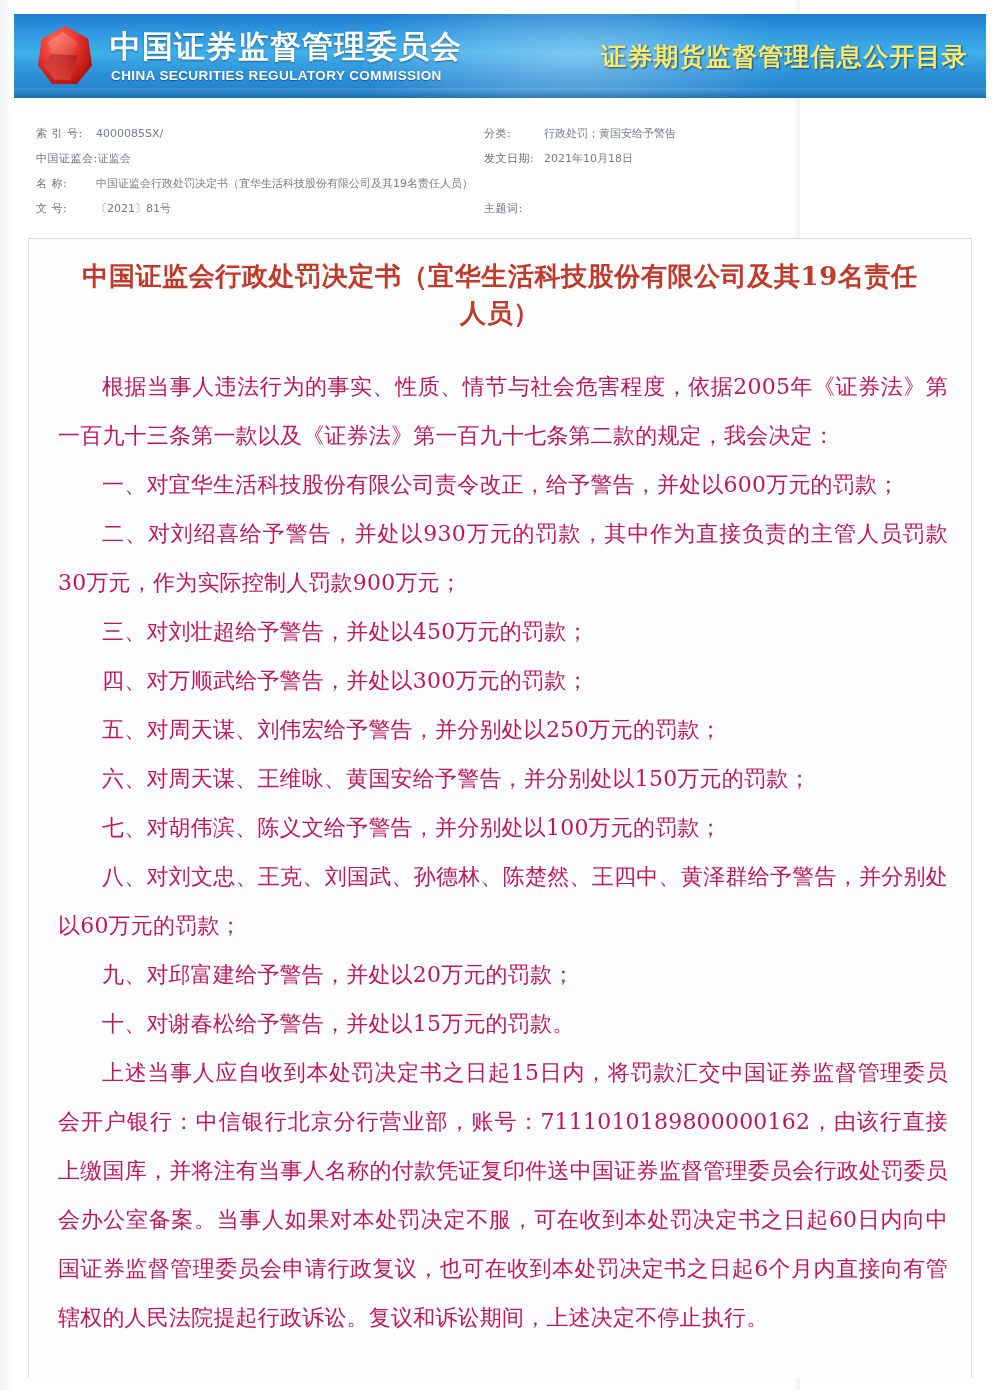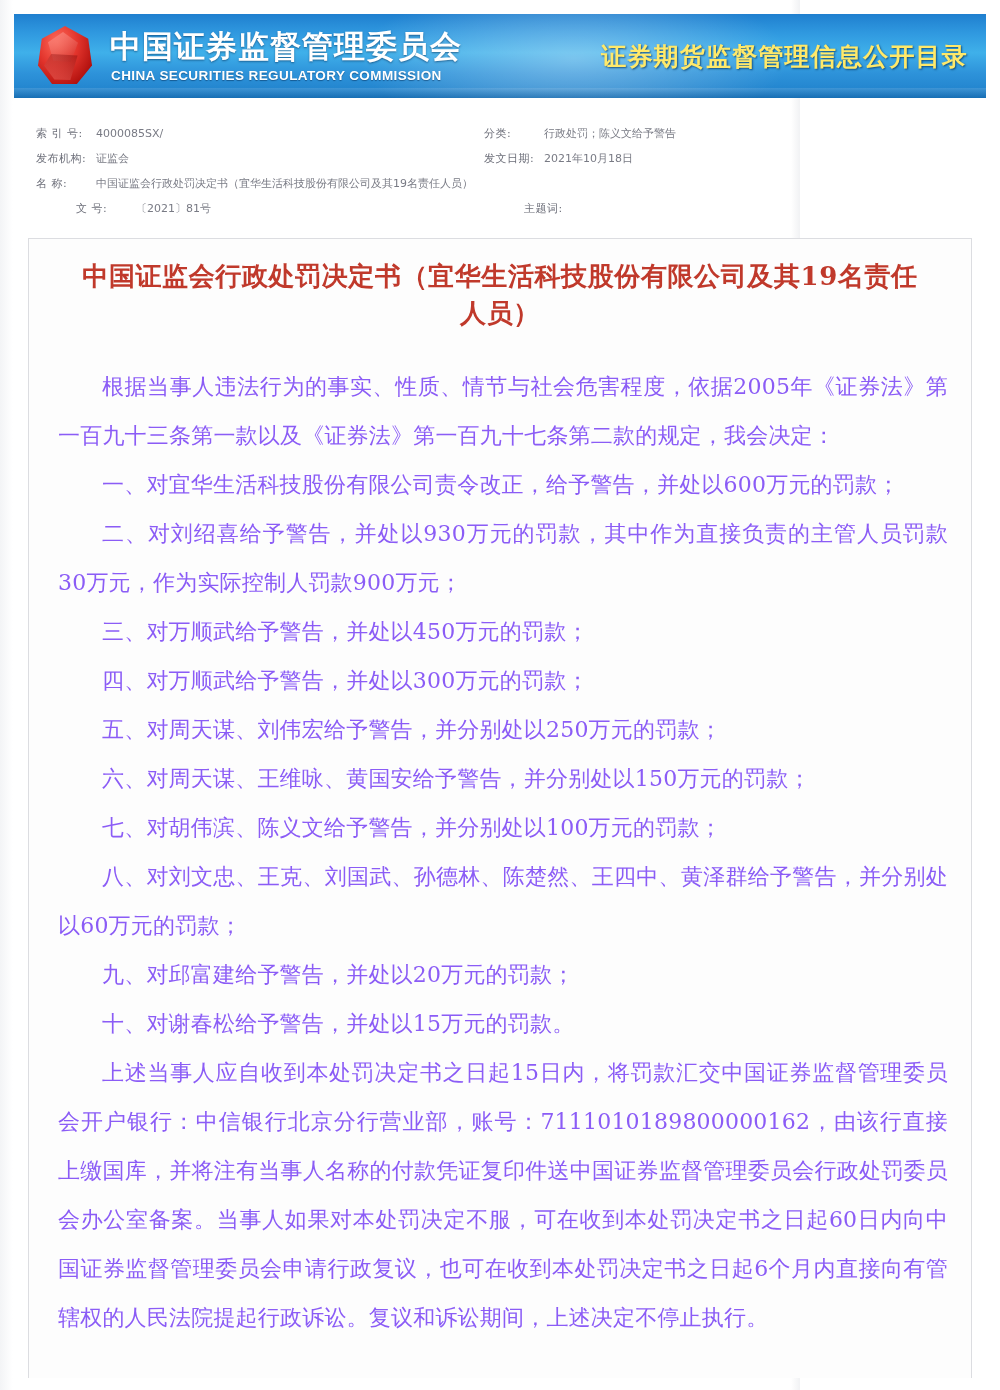--- a/index.html
+++ b/index.html
@@ -151,21 +151,21 @@
   }
   .meta-row {
     position: absolute;
     white-space: nowrap;
   }
   .meta-left  { left: 22px; }
   .meta-right { left: 470px; }
   .r0 { top: 4px; }
   .r1 { top: 29px; }
   .r2 { top: 54px; }
-  .r3 { top: 79px; margin-left: 40px; }
+  .r3 { top: 79px; }
   .meta-label {
     display:inline-block;
     min-width: 60px;
     letter-spacing: 0.5px;
   }
   .meta-val { opacity: .92; }
 
   
   .content-box {
     position: absolute;
@@ -194,21 +194,21 @@
   }
 
   .body-text {
     position: absolute;
     left: 58px;
     top: 362px;
     width: 890px;
     font-family: "DejaVu Serif", "Liberation Serif", serif;
     font-size: 22px;
     line-height: 49px;
-    color: #8b5cf6;
+    color: #be185d;
     text-align: justify;
     letter-spacing: 0.2px;
   }
   .body-text p {
     margin: 0;
     text-indent: 2em;
   }
   .sig {
     position: absolute;
     right: 148px;
@@ -243,53 +243,53 @@
     <div class="banner-right">证券期货监督管理信息公开目录</div>
   </div>
 
   <div class="meta">
 
     <div class="meta-row meta-left r0">
       <span class="meta-label">索 引 号:</span><span class="meta-val">4000085SX/</span>
     </div>
 
     <div class="meta-row meta-left r1">
-      <span class="meta-label">发布机构:</span><span class="meta-val">证监会</span>
+      <span class="meta-label">中国证监会:</span><span class="meta-val">证监会</span>
     </div>
 
     <div class="meta-row meta-left r2">
       <span class="meta-label">名    称:</span><span class="meta-val">中国证监会行政处罚决定书（宜华生活科技股份有限公司及其19名责任人员）</span>
     </div>
 
     <div class="meta-row meta-left r3">
       <span class="meta-label">文    号:</span><span class="meta-val">〔2021〕81号</span>
     </div>
 
     <div class="meta-row meta-right r0">
-      <span class="meta-label">分类:</span><span class="meta-val">行政处罚；陈义文给予警告</span>
+      <span class="meta-label">分类:</span><span class="meta-val">行政处罚；黄国安给予警告</span>
     </div>
 
     <div class="meta-row meta-right r1">
       <span class="meta-label">发文日期:</span><span class="meta-val">2021年10月18日</span>
     </div>
 
     <div class="meta-row meta-right r3">
       <span class="meta-label">主题词:</span><span class="meta-val"></span>
     </div>
   </div>
 
   <div class="content-box"></div>
 
   <div class="doc-title">中国证监会行政处罚决定书（宜华生活科技股份有限公司及其19名责任人员）</div>
 
   <div class="body-text">
     <p>根据当事人违法行为的事实、性质、情节与社会危害程度，依据2005年《证券法》第一百九十三条第一款以及《证券法》第一百九十七条第二款的规定，我会决定：</p>
     <p>一、对宜华生活科技股份有限公司责令改正，给予警告，并处以600万元的罚款；</p>
     <p>二、对刘绍喜给予警告，并处以930万元的罚款，其中作为直接负责的主管人员罚款30万元，作为实际控制人罚款900万元；</p>
-    <p>三、对万顺武给予警告，并处以450万元的罚款；</p>
+    <p>三、对刘壮超给予警告，并处以450万元的罚款；</p>
     <p>四、对万顺武给予警告，并处以300万元的罚款；</p>
     <p>五、对周天谋、刘伟宏给予警告，并分别处以250万元的罚款；</p>
     <p>六、对周天谋、王维咏、黄国安给予警告，并分别处以150万元的罚款；</p>
     <p>七、对胡伟滨、陈义文给予警告，并分别处以100万元的罚款；</p>
     <p>八、对刘文忠、王克、刘国武、孙德林、陈楚然、王四中、黄泽群给予警告，并分别处以60万元的罚款；</p>
     <p>九、对邱富建给予警告，并处以20万元的罚款；</p>
     <p>十、对谢春松给予警告，并处以15万元的罚款。</p>
     <p>上述当事人应自收到本处罚决定书之日起15日内，将罚款汇交中国证券监督管理委员会开户银行：中信银行北京分行营业部，账号：7111010189800000162，由该行直接上缴国库，并将注有当事人名称的付款凭证复印件送中国证券监督管理委员会行政处罚委员会办公室备案。当事人如果对本处罚决定不服，可在收到本处罚决定书之日起60日内向中国证券监督管理委员会申请行政复议，也可在收到本处罚决定书之日起6个月内直接向有管辖权的人民法院提起行政诉讼。复议和诉讼期间，上述决定不停止执行。</p>
   </div>
 

